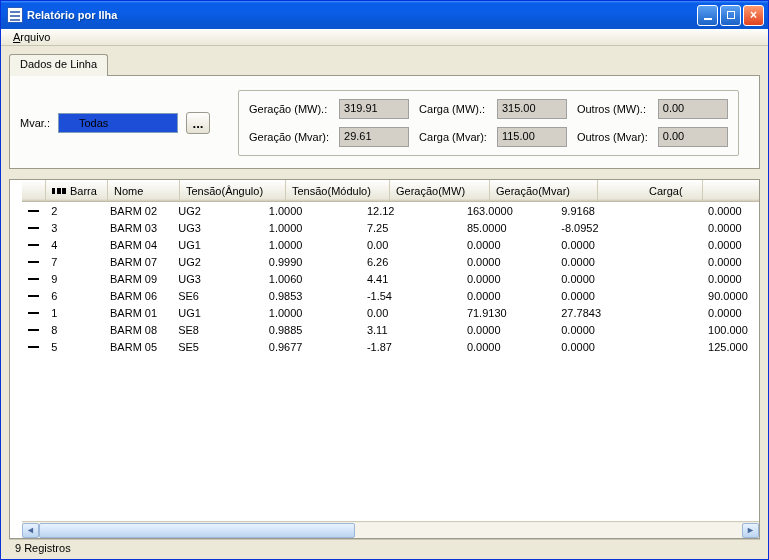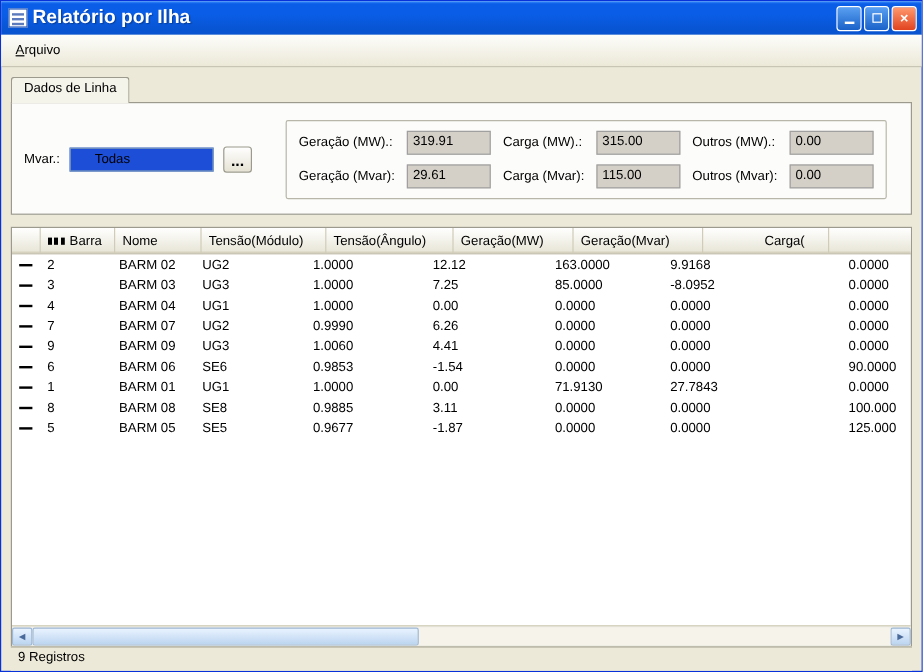--- a/index.html
+++ b/index.html
@@ -38,42 +38,42 @@
   .titlebar .appicon::before,
   .titlebar .appicon::after {
     content:"";
     position:absolute;
     background:#5b7bbd;
   }
   .titlebar .appicon::before { left:2px; top:3px; width:10px; height:2px; }
   .titlebar .appicon::after  { left:2px; top:7px; width:10px; height:2px; box-shadow: 0 4px 0 #5b7bbd; }
   .titlebar .title {
     font-weight: bold;
-    font-size: 16px;
+    font-size: 11px;
     text-shadow: 1px 1px 1px rgba(0,0,0,0.3);
     flex: 1;
   }
   .titlebar .winbtn {
     width: 21px; height: 21px;
     margin-left: 2px;
     border-radius: 3px;
     border: 1px solid #fff;
     display: flex; align-items: center; justify-content: center;
     font-family: Arial, sans-serif;
     font-size: 12px; font-weight: bold;
     color: #fff;
     cursor: default;
   }
   .winbtn.min, .winbtn.max { background: linear-gradient(to bottom, #5aa0f2, #1a62c8); }
   .winbtn.close { background: linear-gradient(to bottom, #ff9a6f, #e1431f); }
   .winbtn .sq { width:8px; height:8px; border:1px solid #fff; }
   .winbtn .mn { width:8px; height:2px; background:#fff; margin-top:8px; }
 
   .menubar {
-    height: 27px;
+    height: 17px;
     background: linear-gradient(to bottom, #fdfdfb, #ece9d8);
     border-bottom: 1px solid #c9c5b5;
     display: flex;
     align-items: center;
     padding: 0 4px;
   }
   .menubar .menuitem {
     padding: 2px 8px;
   }
   .menubar .menuitem .ul { text-decoration: underline; }
@@ -160,20 +160,21 @@
   }
 
   .gridwrap {
     flex: 1;
     margin-top: 10px;
     border: 1px solid #9c9a8c;
     background: #fff;
     display: flex;
     flex-direction: column;
     min-height: 0;
+    padding-left: 12px;
   }
   .gridhead {
     display: flex;
     background: linear-gradient(to bottom, #ffffff, #e9e7d9 90%, #cfc9b5);
     border-bottom: 1px solid #c0bca8;
     height: 22px;
     flex-shrink: 0;
   }
   .gridhead .hcell {
     border-right: 1px solid #d0ccb8;
@@ -304,22 +305,22 @@
     </div>
 
     <div class="gridwrap">
       <div class="gridhead">
         <div class="hcell c-handle"></div>
         <div class="hcell c-barra">
             <span class="barsicon"></span>
             <span>Barra</span>
           </div>
         <div class="hcell c-nome">Nome</div>
+        <div class="hcell c-tang">Tensão(Ângulo)</div>
         <div class="hcell c-tmod">Tensão(Módulo)</div>
-        <div class="hcell c-tang">Tensão(Ângulo)</div>
         <div class="hcell c-gmw">Geração(MW)</div>
         <div class="hcell c-gmvar">Geração(Mvar)</div>
         <div class="hcell c-carga">Carga(</div>
       </div>
       <div class="gridbody" id="gridbody">
           <div class="row">
             <div class="cell rowhandle c-handle">
               <span></span>
             </div>
             <div class="cell c-barra">2</div>

